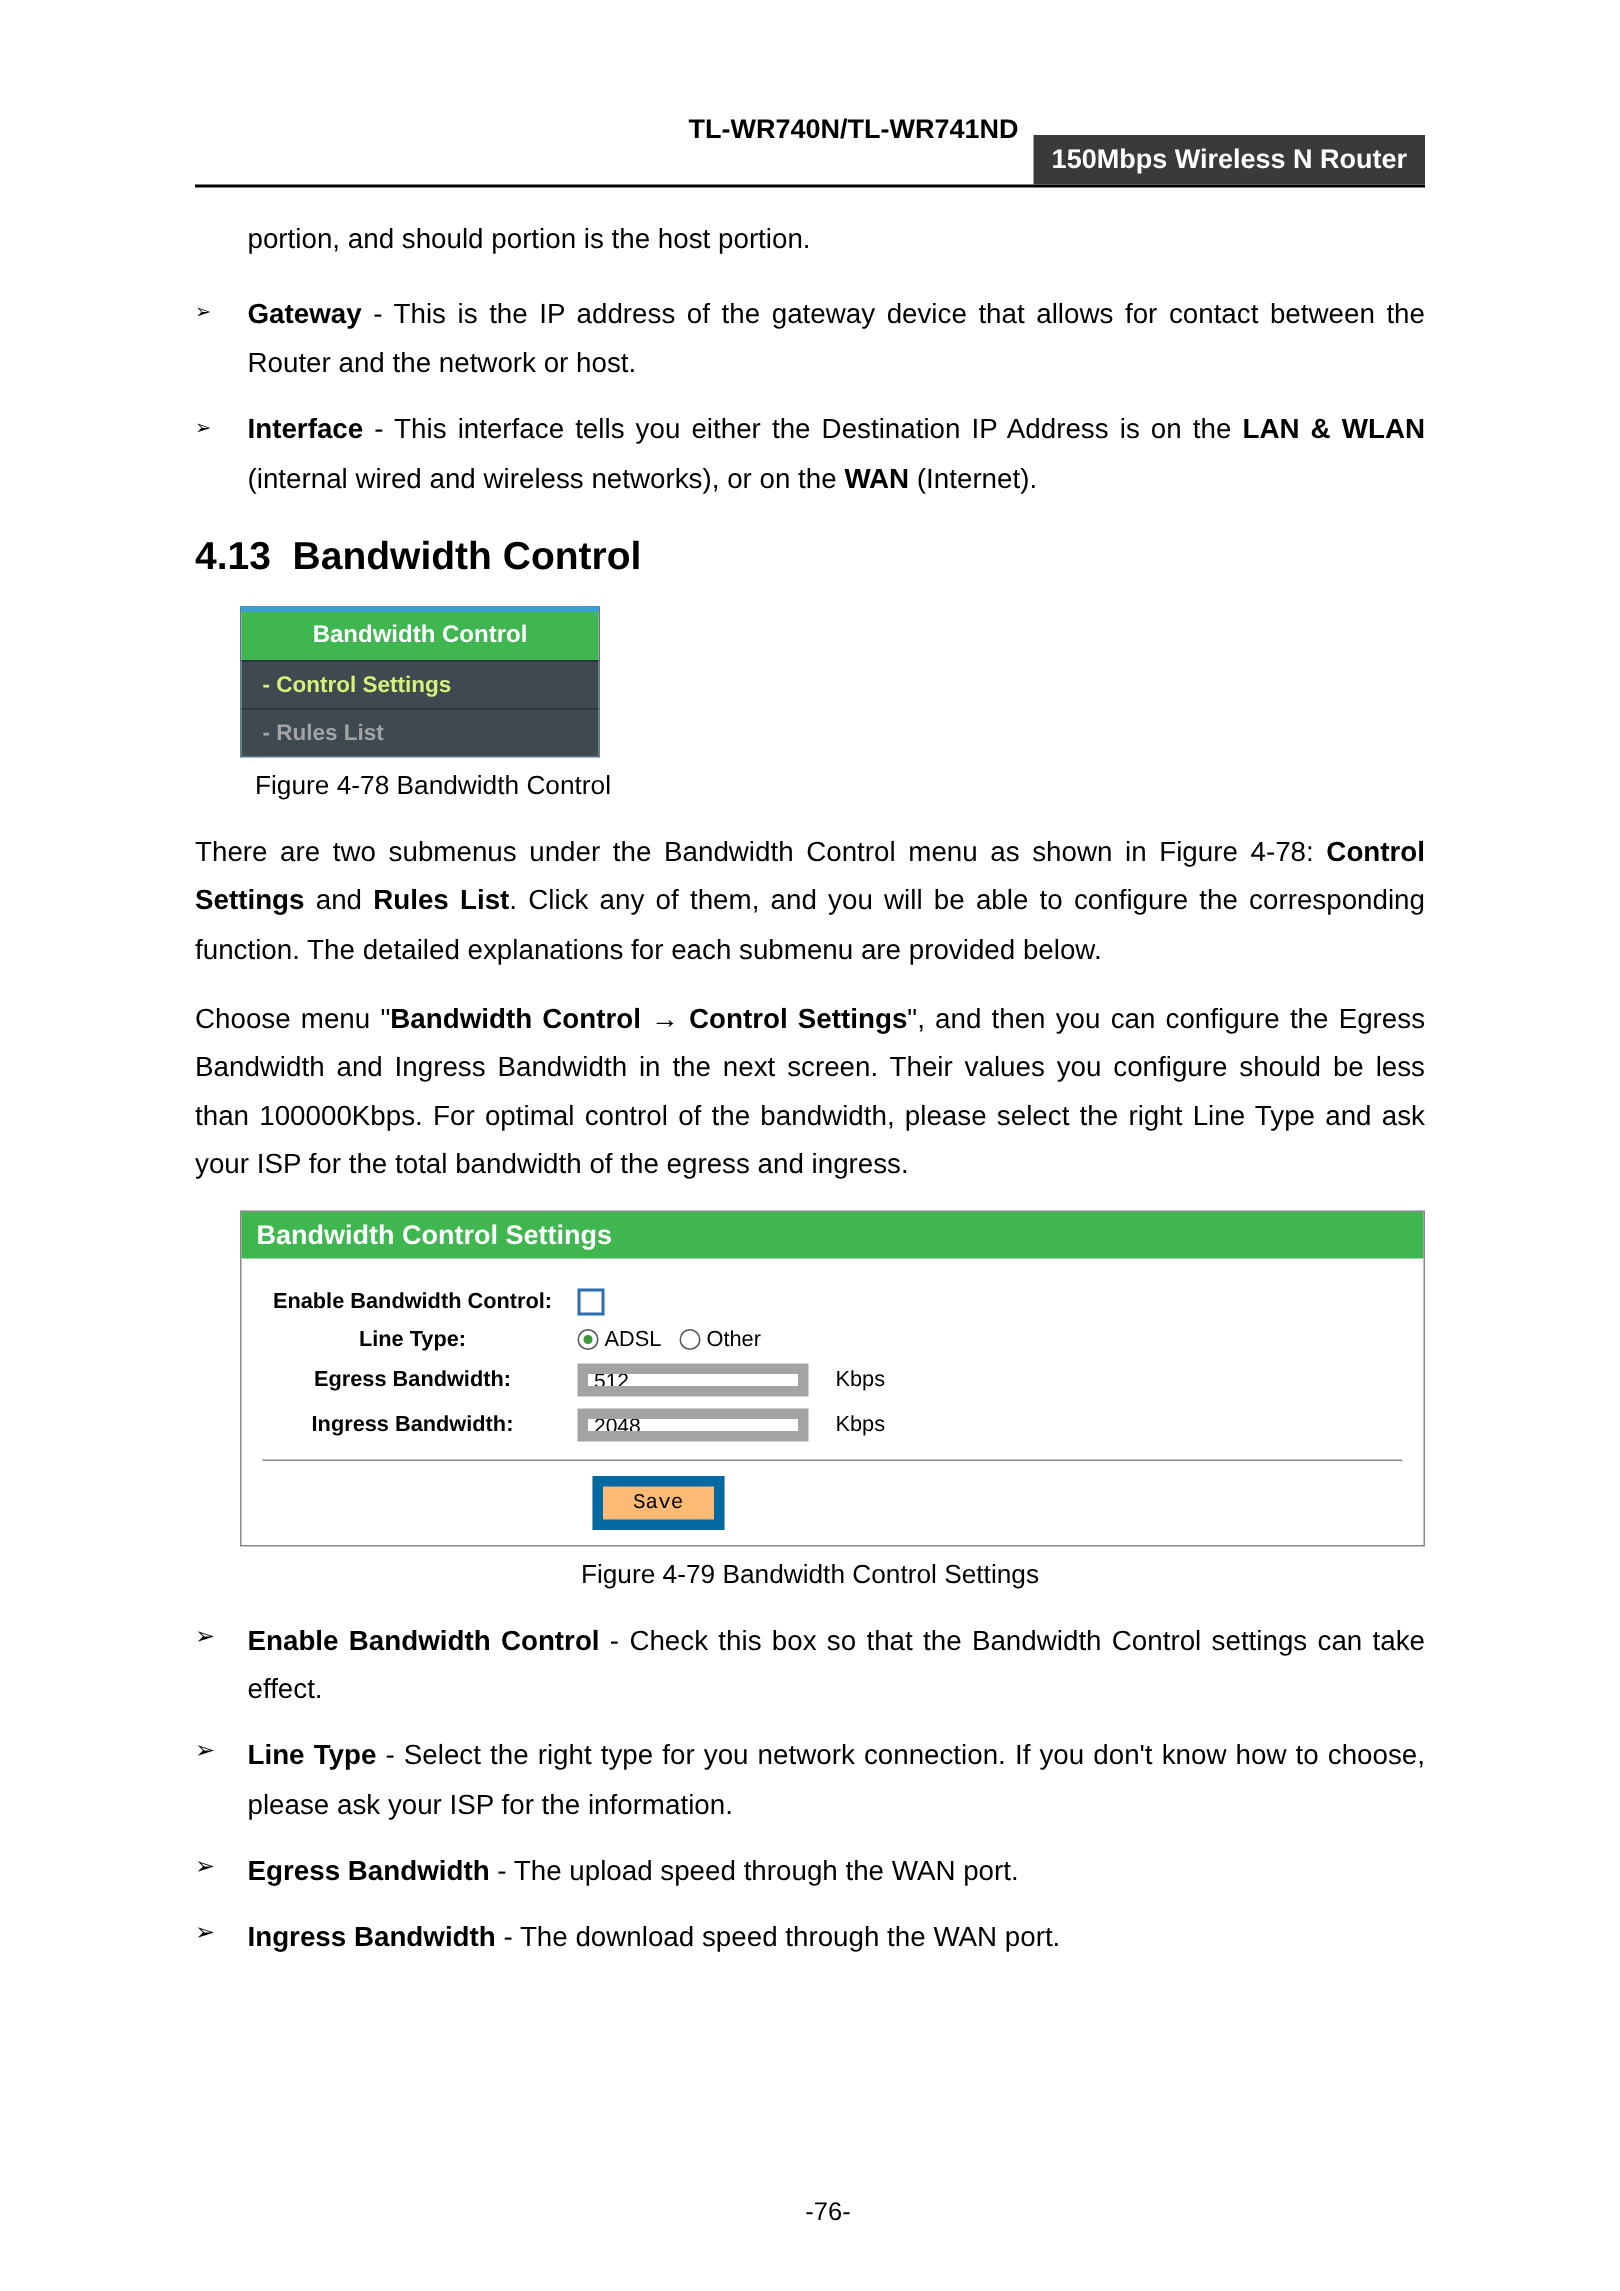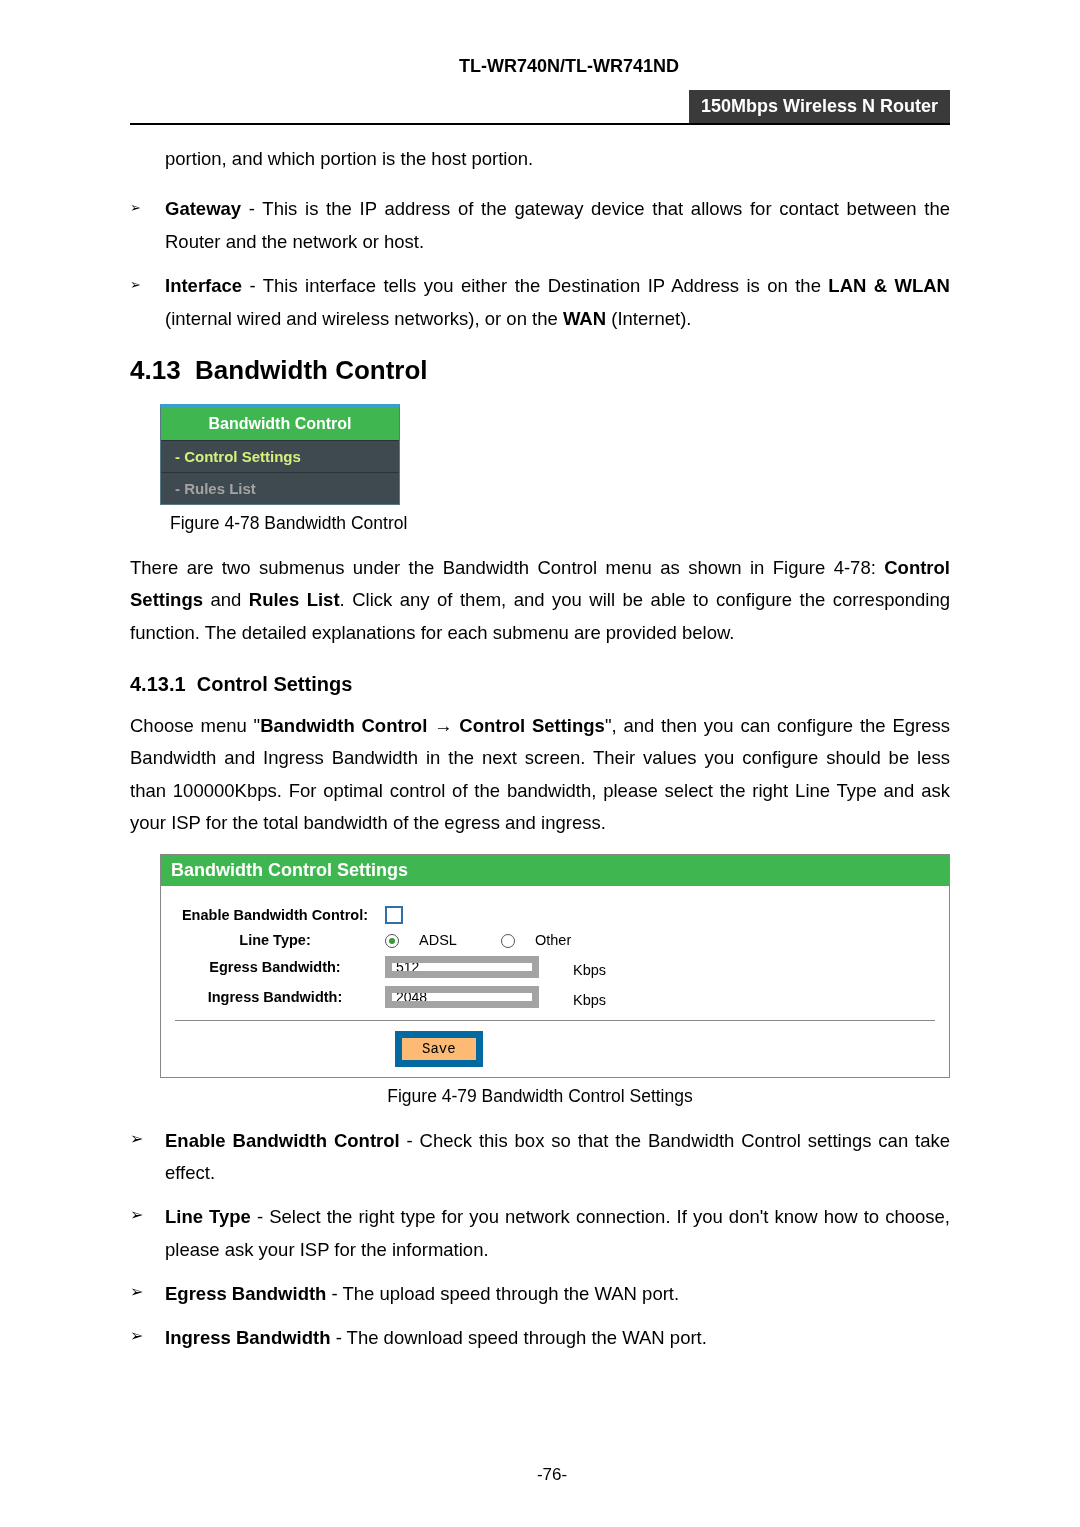--- a/index.html
+++ b/index.html
@@ -10,21 +10,21 @@
     font-family: Arial, Helvetica, sans-serif;
     color: #000;
     position: relative;
   }
   .page {
     padding: 50px 130px 0 130px;
   }
   .header-row {
     display: flex;
     justify-content: flex-end;
-    align-items: flex-start;
+    align-items: center;
     border-bottom: 2px solid #000;
     margin-bottom: 18px;
   }
   .header-left {
     font-weight: bold;
     font-size: 18px;
     padding: 6px 10px 6px 0;
   }
   .header-right {
     background: #3a3a3a;
@@ -136,22 +136,22 @@
     margin-bottom: 8px;
   }
   .pf-label {
     width: 210px;
     text-align: center;
     font-weight: bold;
     padding-right: 10px;
   }
   .pf-field {
     display: flex;
-    align-items: flex-end;
-    gap: 16px;
+    align-items: center;
+    gap: 0;
   }
   .pf-input {
     width: 154px;
     height: 22px;
     border: 7px solid #a3a3a3;
     font-size: 14px;
     padding: 0 4px;
     font-family: Liberation Sans, sans-serif;
   }
   .pf-check {
@@ -202,21 +202,21 @@
 </head>
 <body>
 
 <div class="page">
 
   <div class="header-row">
     <div class="header-left">TL-WR740N/TL-WR741ND</div>
     <div class="header-right">150Mbps Wireless N Router</div>
   </div>
 
-  <div class="body-text">portion, and which portion is the host portion.</div>
+  <div class="body-text">portion, and should portion is the host portion.</div>
 
   <ul class="bullet-list small-arrow">
     <li>
       <strong class="term">Gateway</strong><span> - This is the IP address of the gateway device that allows for contact between the Router and the network or host.</span>
     </li>
     <li>
       <strong class="term">Interface</strong><span> - This interface tells you either the Destination IP Address is on the </span><strong>LAN &amp; WLAN</strong><span> (internal wired and wireless networks), or on the </span><strong>WAN</strong><span> (Internet).</span>
     </li>
   </ul>
 
@@ -228,23 +228,20 @@
     <div class="sb-head">Bandwidth Control</div>
     <div class="sb-item active">- Control Settings</div>
     <div class="sb-item">- Rules List</div>
   </div>
   <div class="caption" style="margin-left:40px;">Figure 4-78 Bandwidth Control</div>
 
   <div class="para">
     <span>There are two submenus under the Bandwidth Control menu as shown in Figure 4-78: </span><strong>Control Settings</strong><span> and </span><strong>Rules List</strong><span>. Click any of them, and you will be able to configure the corresponding function. The detailed explanations for each submenu are provided below.</span>
   </div>
 
-  <div class="h3">
-    <span>4.13.1</span>&nbsp;&nbsp;<span>Control Settings</span>
-  </div>
 
   <div class="para">
     <span>Choose menu "</span><strong>Bandwidth Control</strong><span> → </span><strong>Control Settings</strong><span>", and then you can configure the Egress Bandwidth and Ingress Bandwidth in the next screen. Their values you configure should be less than 100000Kbps. For optimal control of the bandwidth, please select the right Line Type and ask your ISP for the total bandwidth of the egress and ingress.</span>
   </div>
 
   <div class="panel-fig">
     <div class="pf-head">Bandwidth Control Settings</div>
     <div class="pf-body">
       <div class="pf-row">
         <div class="pf-label">Enable Bandwidth Control:</div>

